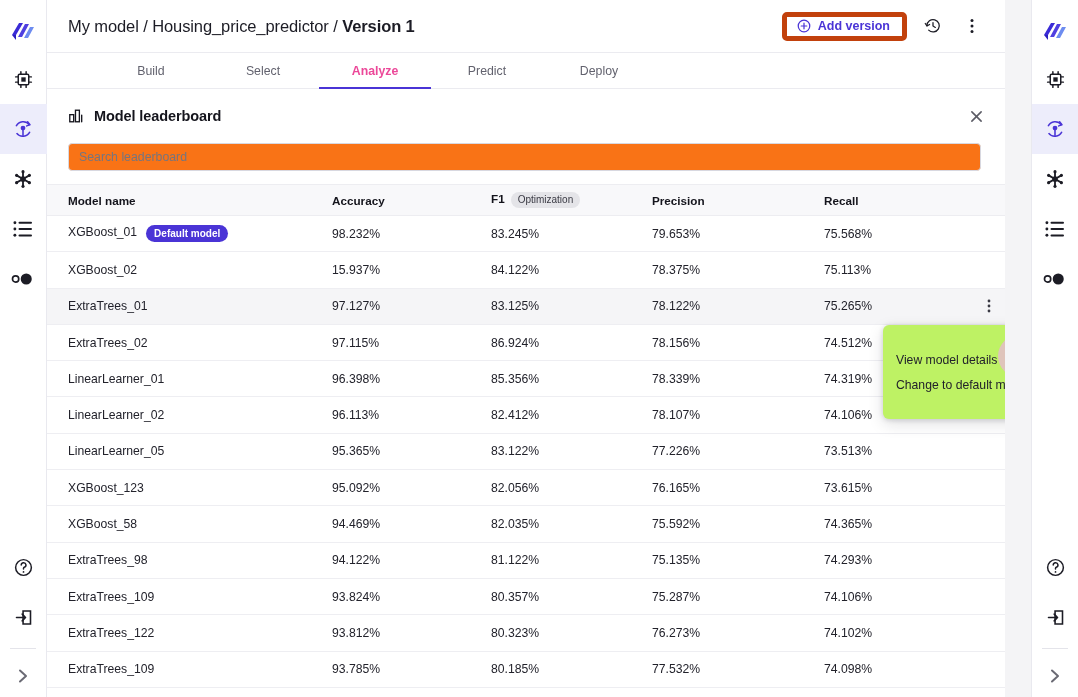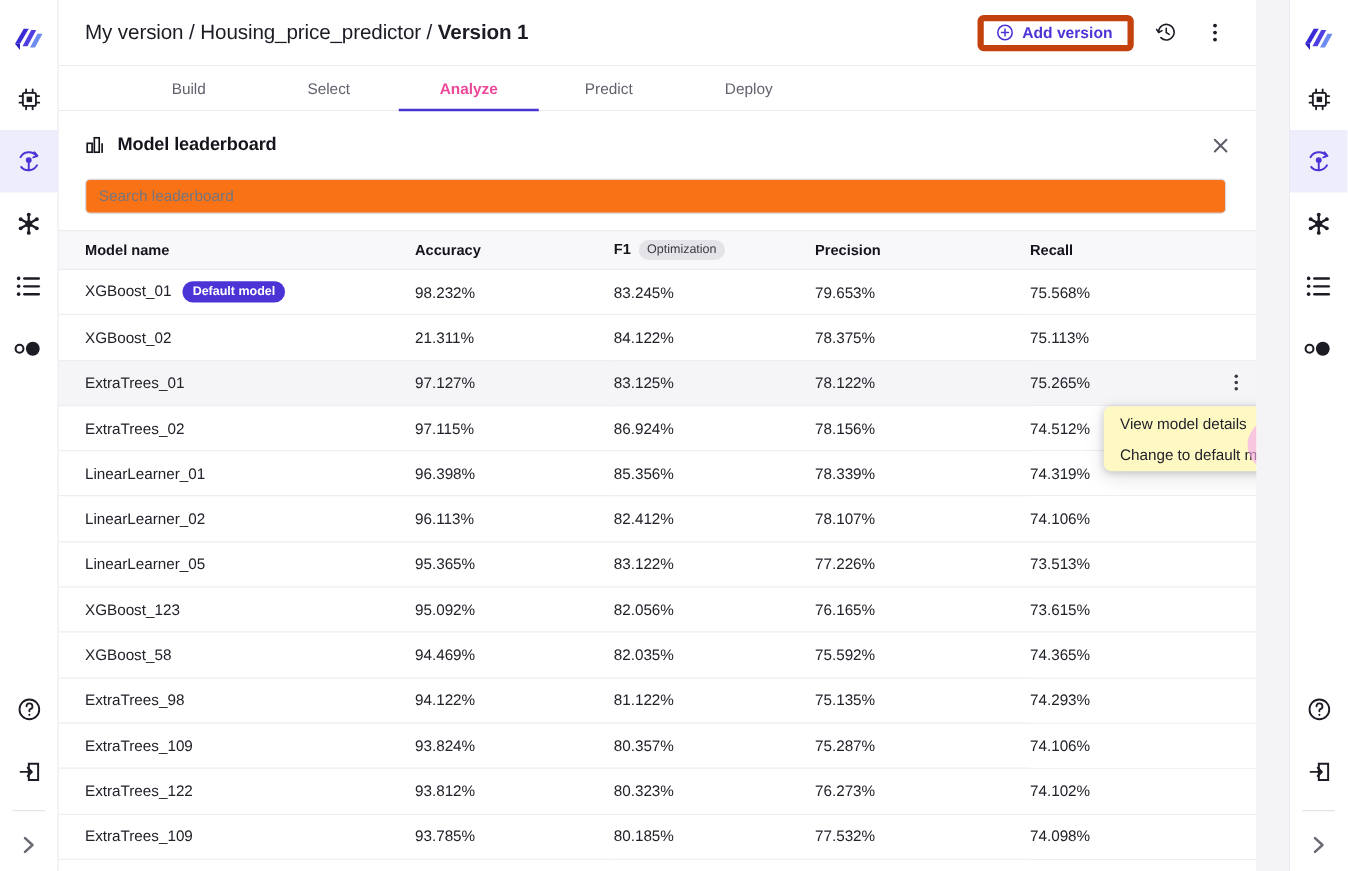--- a/index.html
+++ b/index.html
@@ -112,23 +112,23 @@
   }
   .row-menu-btn {
     position: absolute; right: 14px; top: 50%; transform: translateY(-50%);
     background: none; border: none; cursor: pointer; color: #3a3a44; line-height: 0;
   }
   .cell-rel { position: relative; }
 
   
   .dropdown {
     position: absolute; left: 836px; top: 325px; width: 157px;
-    background: #fef9c3; border-radius: 6px;
+    background: #bef264; border-radius: 6px;
     box-shadow: 0 1px 5px rgba(20,20,35,.17), 0 5px 16px rgba(20,20,35,.13);
-    padding: 1px 0; z-index: 40;
+    padding: 22px 0; z-index: 40;
   }
   .dd-item {
     height: 25px; display: flex; align-items: center; padding: 0 13px;
     font-size: 12.2px; color: #22222b; cursor: pointer; white-space: nowrap;
   }
 
   
   .cursor-halo {
     position: absolute; left: 951px; top: 335px; width: 42px; height: 42px;
     border-radius: 50%; background: #f4a8f0; opacity: .62; z-index: 60; pointer-events: none;
@@ -225,21 +225,21 @@
       <svg width="16" height="18" viewBox="0 0 16 18" fill="none" stroke="#6a6a74" stroke-width="2" stroke-linecap="round" stroke-linejoin="round">
         <path d="M5 3.5 L11 9 L5 14.5"></path>
       </svg>
     </div>
   </div>
 
   <div class="main">
 
     <div class="topbar">
       <div class="breadcrumb">
-        <span>My version</span><span class="sep"> / </span><span>Housing_price_predictor</span><span class="sep"> / </span><span class="crumb-strong">Version 1</span>
+        <span>My model</span><span class="sep"> / </span><span>Housing_price_predictor</span><span class="sep"> / </span><span class="crumb-strong">Version 1</span>
       </div>
       <div class="topbar-right">
         <button class="btn-add">
           <span style="line-height:0">
             <svg width="14" height="14" viewBox="0 0 16 16" fill="none" stroke="#4a34d6" stroke-width="1.4">
               <circle cx="8" cy="8" r="6.6"></circle>
                 <path d="M8 4.8v6.4M4.8 8h6.4" stroke-linecap="round"></path>
             </svg>
           </span>
           <span>Add version</span>
@@ -313,21 +313,21 @@
         <tbody id="tbody">
             <tr>
               <td class="c-name"><span>XGBoost_01</span><span class="badge-default">Default model</span></td>
               <td class="c-acc">98.232%</td>
               <td class="c-f1">83.245%</td>
               <td class="c-prec">79.653%</td>
               <td class="c-rec cell-rel"><span>75.568%</span></td>
             </tr>
             <tr>
               <td class="c-name"><span>XGBoost_02</span></td>
-              <td class="c-acc">21.311%</td>
+              <td class="c-acc">15.937%</td>
               <td class="c-f1">84.122%</td>
               <td class="c-prec">78.375%</td>
               <td class="c-rec cell-rel"><span>75.113%</span></td>
             </tr>
             <tr class="row-hl">
               <td class="c-name"><span>ExtraTrees_01</span></td>
               <td class="c-acc">97.127%</td>
               <td class="c-f1">83.125%</td>
               <td class="c-prec">78.122%</td>
               <td class="c-rec cell-rel"><span>75.265%</span><button class="row-menu-btn">

